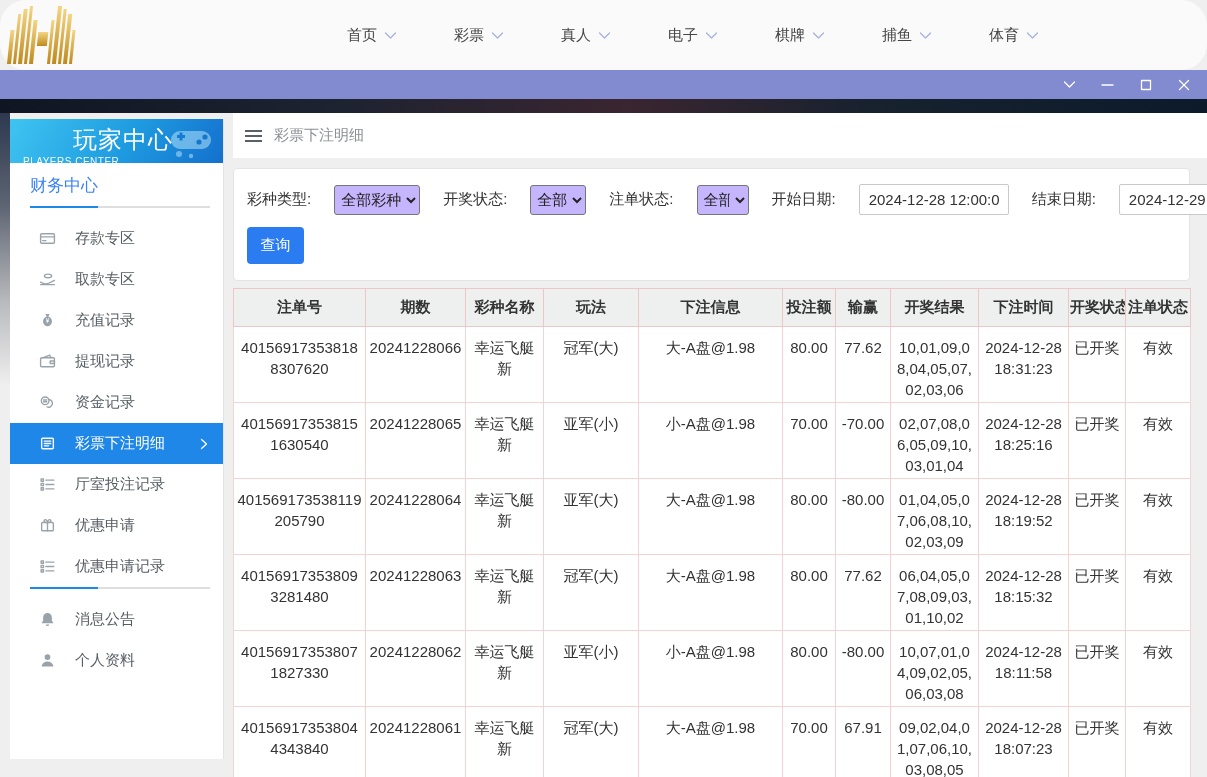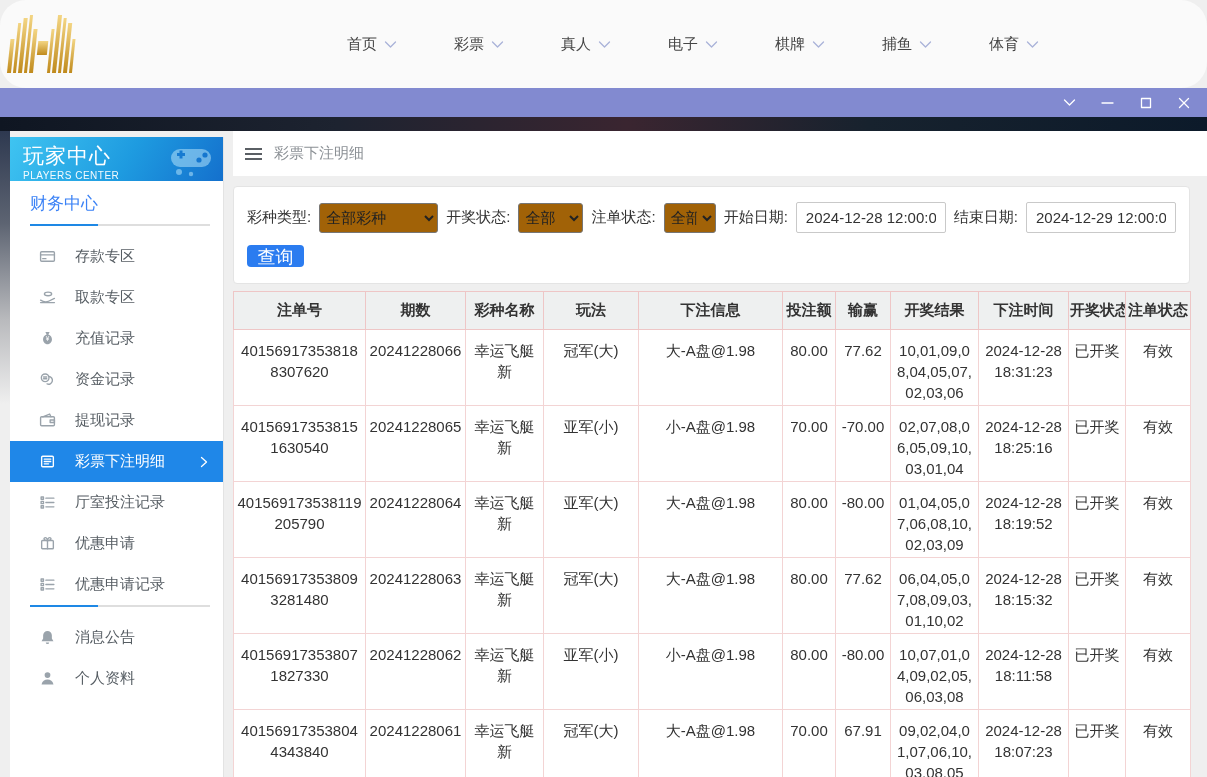--- a/index.html
+++ b/index.html
@@ -1,20 +1,20 @@
 <!DOCTYPE html>
 <html><head>
 <meta charset="utf-8">
 <style>
   * { margin:0; padding:0; box-sizing:border-box; }
   html,body { width:1207px; height:777px; overflow:hidden; }
   body { font-family:"Liberation Sans","DejaVu Sans",sans-serif; background:#efefef; }
 
   
-  .top-header { height:88px; background:#fafafa; display:flex; align-items:center; position:relative;border-radius:26px; }
+  .top-header { height:70px; background:#fafafa; display:flex; align-items:center; position:relative;border-radius:26px; }
   .logo { display:flex; align-items:flex-end; margin-left:10px; gap:4px; cursor:pointer; }
   .logo-emblem { display:flex; align-items:flex-end; gap:2px; height:58px; transform:skewX(-6deg); }
   .logo-emblem i { display:block; width:3.5px; background:linear-gradient(180deg,#f3d583,#c08a1c); }
   .logo-text { font-size:45px; font-weight:bold; font-style:italic; letter-spacing:3px;
 ial    background:linear-gradient(180deg,#f5dd8a 5%,#d8a93c 45%,#a36f12 95%);
     -webkit-background-clip:text; background-clip:text; color:transparent; line-height:1; padding-right:8px; }
   .nav { display:flex; gap:57px; margin-left:62px; }
   .nav-item { font-size:15px; color:#454545; display:flex; align-items:center; gap:7px; cursor:pointer; white-space:nowrap; }
   .nav-item .chev { color:#a9b2d8; display:flex; }
 
@@ -26,45 +26,45 @@
   .navy-strip { height:14px; background:linear-gradient(90deg,#0f1622 0%,#1d2330 28%,#3a2530 52%,#17222e 72%,#0c1a2a 100%); }
 
   
   .content { display:flex; height:646px; position:relative; align-items:flex-start; }
   .left-strip { position:absolute; left:0; top:0; width:10px; height:420px;
     background:linear-gradient(180deg,#2e3950 0%,#5d6472 22%,#b9babd 45%,#efefef 65%); }
 
   
   .sidebar { width:214px; margin-left:10px; margin-top:6px; background:#fff; border-right:1px solid #e3e3e3; height:640px; }
   .sb-header { height:44px; background:linear-gradient(120deg,#3fc4f1 0%,#1e9be0 55%,#1470cd 100%); color:#fff; padding:5px 0 0 13px; position:relative; overflow:hidden; }
-  .sb-title { font-size:21px; letter-spacing:1px; }
+  .sb-title { font-size:24px; letter-spacing:1px;text-align:center; }
   .sb-sub { font-size:10px; letter-spacing:.5px; opacity:.95; }
   .sb-deco { position:absolute; right:6px; top:2px; opacity:.5; color:#bfeafd; }
   .sb-heading { color:#3b82f6; font-size:17px; margin:11px 0 9px 20px; }
   .sb-underline { height:2px; margin:0 13px 10px 20px; background:linear-gradient(90deg,#1e88e5 0 38%,#dedede 38%); }
   .sb-item { height:41px; display:flex; align-items:center; padding-left:29px; gap:19px; color:#565d63; font-size:15px; cursor:pointer; }
   .sb-item .ic { color:#9aa3ab; width:17px; height:17px; display:flex; flex:none; }
   .sb-item.active { background:#1f87e8; color:#fff; }
   .sb-item.active .ic { color:#fff; }
   .sb-item .right-chev { margin-left:auto; margin-right:15px; display:none; color:#fff; }
   .sb-item.active .right-chev { display:flex; }
 
   
   .main { flex:1; margin-left:9px; margin-top:0; }
   .crumb { height:45px; background:#fff; display:flex; align-items:center; gap:12px; padding-left:12px; color:#8b9095; font-size:15px; }
   .crumb .ic { color:#5a5f64; display:flex; cursor:pointer; }
   .filter-card { background:#fff; border:1px solid #e4e4e4; border-radius:4px; width:957px; padding:15px 13px 16px; margin-top:10px; }
-  .filter-row { display:flex; align-items:center; gap:8px; font-size:15px; color:#333; flex-wrap:nowrap; }
+  .filter-row { display:flex; align-items:center; gap:23px; font-size:15px; color:#333; flex-wrap:nowrap; }
   .filter-row label { white-space:nowrap; }
-  select.f-select { height:30px; border:1px solid #767676; border-radius:3px; background:#a16207; font-size:15px; color:#222; padding:0 2px; font-family:inherit; }
+  select.f-select { height:30px; border:1px solid #767676; border-radius:3px; background:#c4b5fd; font-size:15px; color:#222; padding:0 2px; font-family:inherit; }
   #sel-lottery-type { width:121px; }
   #sel-draw-status { width:66px; }
   #sel-order-status { width:52px; }
   input.f-date { height:31px; width:150px; border:1px solid #c9c9c9; border-radius:2px; font-size:15px; color:#333; padding:0 9px; font-family:inherit; }
-  .search-btn { background:#2b7cf0; color:#fff; border:none; border-radius:4px; font-size:18px; width:57px; height:22px; margin-top:12px; cursor:pointer; font-family:inherit; }
+  .search-btn { background:#2b7cf0; color:#fff; border:none; border-radius:4px; font-size:15px; width:57px; height:37px; margin-top:12px; cursor:pointer; font-family:inherit; }
 
   
   table.bets { width:957px; border-collapse:collapse; background:#fff; table-layout:fixed; margin-top:7px; }
   table.bets th { background:#eef0f0; font-weight:bold; font-size:15px; color:#333; height:38px; border:1px solid #eec6c6; padding:0 1px; overflow:hidden; white-space:nowrap; }
   table.bets td { border:1px solid #f3d4d4; text-align:center; vertical-align:top; padding:10px 3px 0; font-size:15px; color:#333; height:76px; line-height:21px; word-break:break-all; }
 </style>
 </head>
 <body>
 
 <div class="top-header">
@@ -219,37 +219,37 @@
             <svg width="17" height="17" viewBox="0 0 16 16">
               <path d="M6 1.8h4L8.8 4.2c2 .7 3.4 2.4 3.4 4.5 0 2.7-1.9 4.7-4.2 4.7S3.8 11.4 3.8 8.7c0-2.1 1.4-3.8 3.4-4.5z" fill="currentColor"></path>
               <text x="8" y="10.6" font-size="6" fill="#fff" text-anchor="middle">¥</text>
             </svg>
           </span>
           <span>充值记录</span>
         </div>
         <div class="sb-item">
           <span class="ic">
             <svg width="17" height="17" viewBox="0 0 16 16" fill="none" stroke="currentColor" stroke-width="1.3" stroke-linecap="round" stroke-linejoin="round">
+              <rect x="1.5" y="4.5" width="13" height="8.5" rx="1"></rect>
+              <path d="M3.5 4.5l6.5-2.6 1.2 2.6"></path>
+              <rect x="10.5" y="7.5" width="4" height="2.4"></rect>
+            </svg>
+          </span>
+          <span>提现记录</span>
+        </div>
+        <div class="sb-item">
+          <span class="ic">
+            <svg width="17" height="17" viewBox="0 0 16 16" fill="none" stroke="currentColor" stroke-width="1.3" stroke-linecap="round" stroke-linejoin="round">
               <circle cx="5.8" cy="6.4" r="3.6"></circle>
               <path d="M9.2 5.2a3.6 3.6 0 1 1-1.6 6.9"></path>
               <line x1="4.3" y1="5.6" x2="7.3" y2="5.6"></line>
               <line x1="4.3" y1="7.3" x2="7.3" y2="7.3"></line>
             </svg>
           </span>
           <span>资金记录</span>
-        </div>
-        <div class="sb-item">
-          <span class="ic">
-            <svg width="17" height="17" viewBox="0 0 16 16" fill="none" stroke="currentColor" stroke-width="1.3" stroke-linecap="round" stroke-linejoin="round">
-              <rect x="1.5" y="4.5" width="13" height="8.5" rx="1"></rect>
-              <path d="M3.5 4.5l6.5-2.6 1.2 2.6"></path>
-              <rect x="10.5" y="7.5" width="4" height="2.4"></rect>
-            </svg>
-          </span>
-          <span>提现记录</span>
         </div>
         <div class="sb-item active">
           <span class="ic">
             <svg width="17" height="17" viewBox="0 0 16 16" fill="none" stroke="currentColor" stroke-width="1.3" stroke-linecap="round" stroke-linejoin="round">
               <rect x="2.5" y="3" width="11" height="10" rx="1"></rect>
               <line x1="5" y1="5.8" x2="11" y2="5.8"></line>
               <line x1="5" y1="8" x2="11" y2="8"></line>
               <line x1="5" y1="10.2" x2="9" y2="10.2"></line>
             </svg>
           </span>

